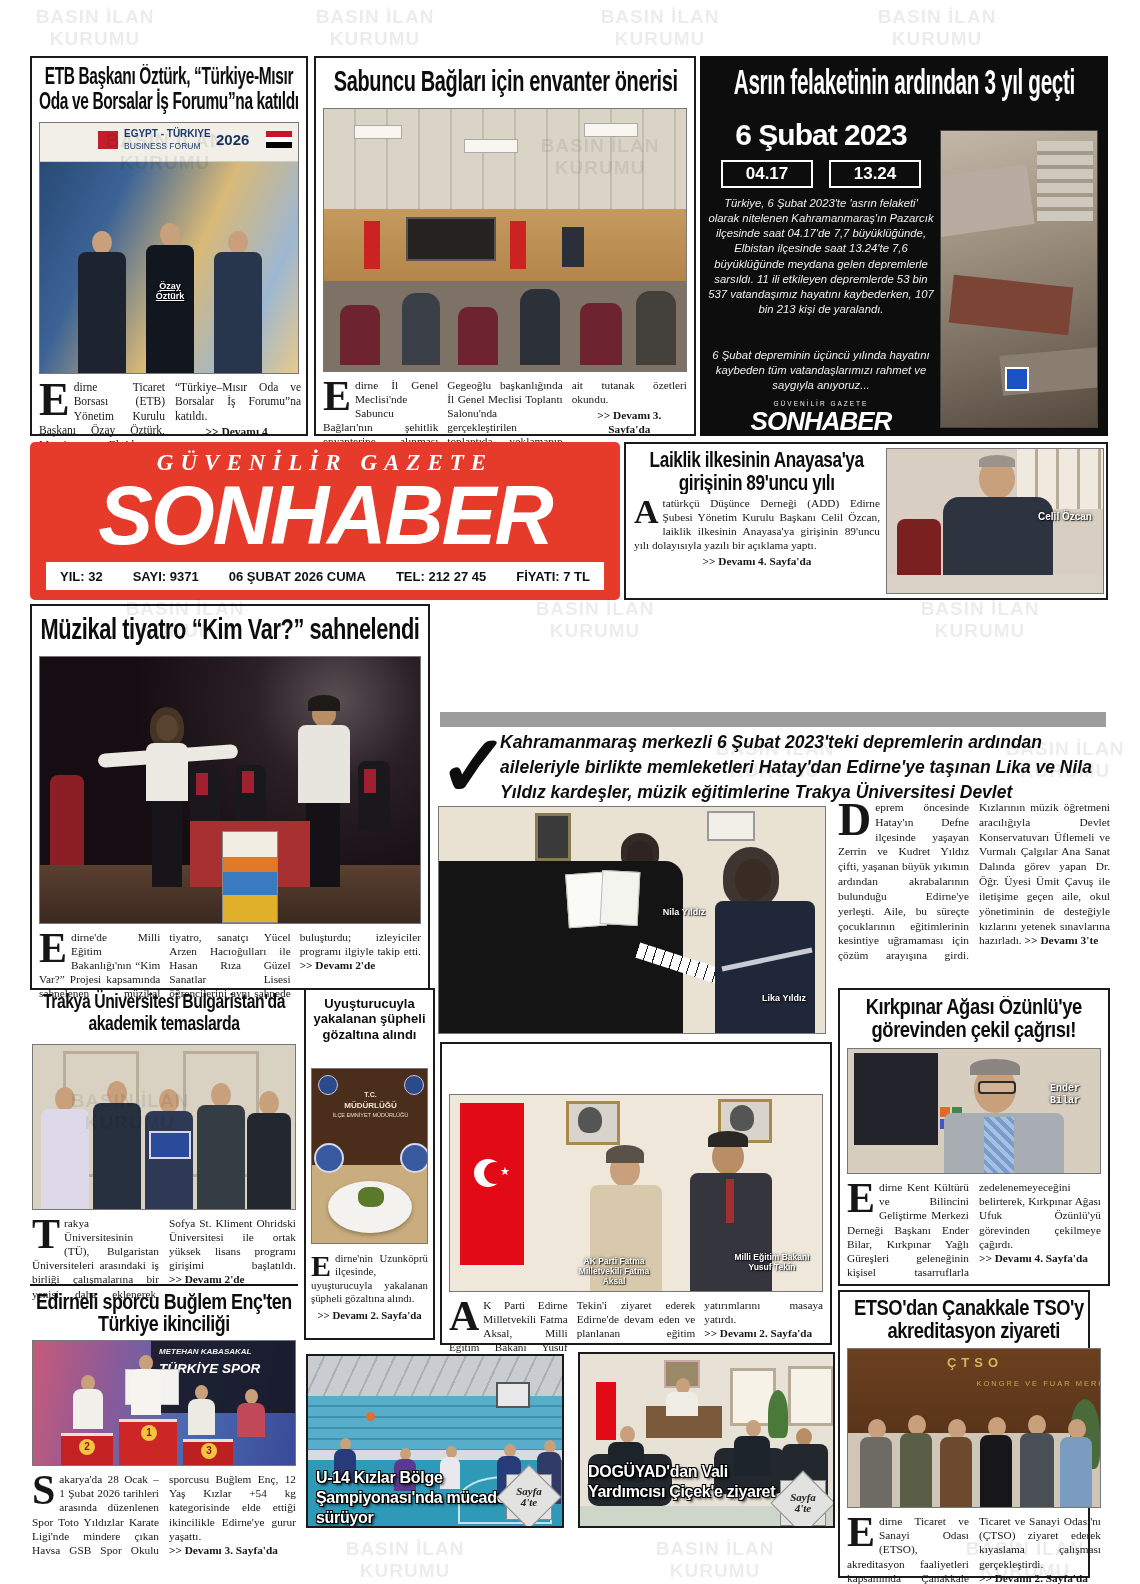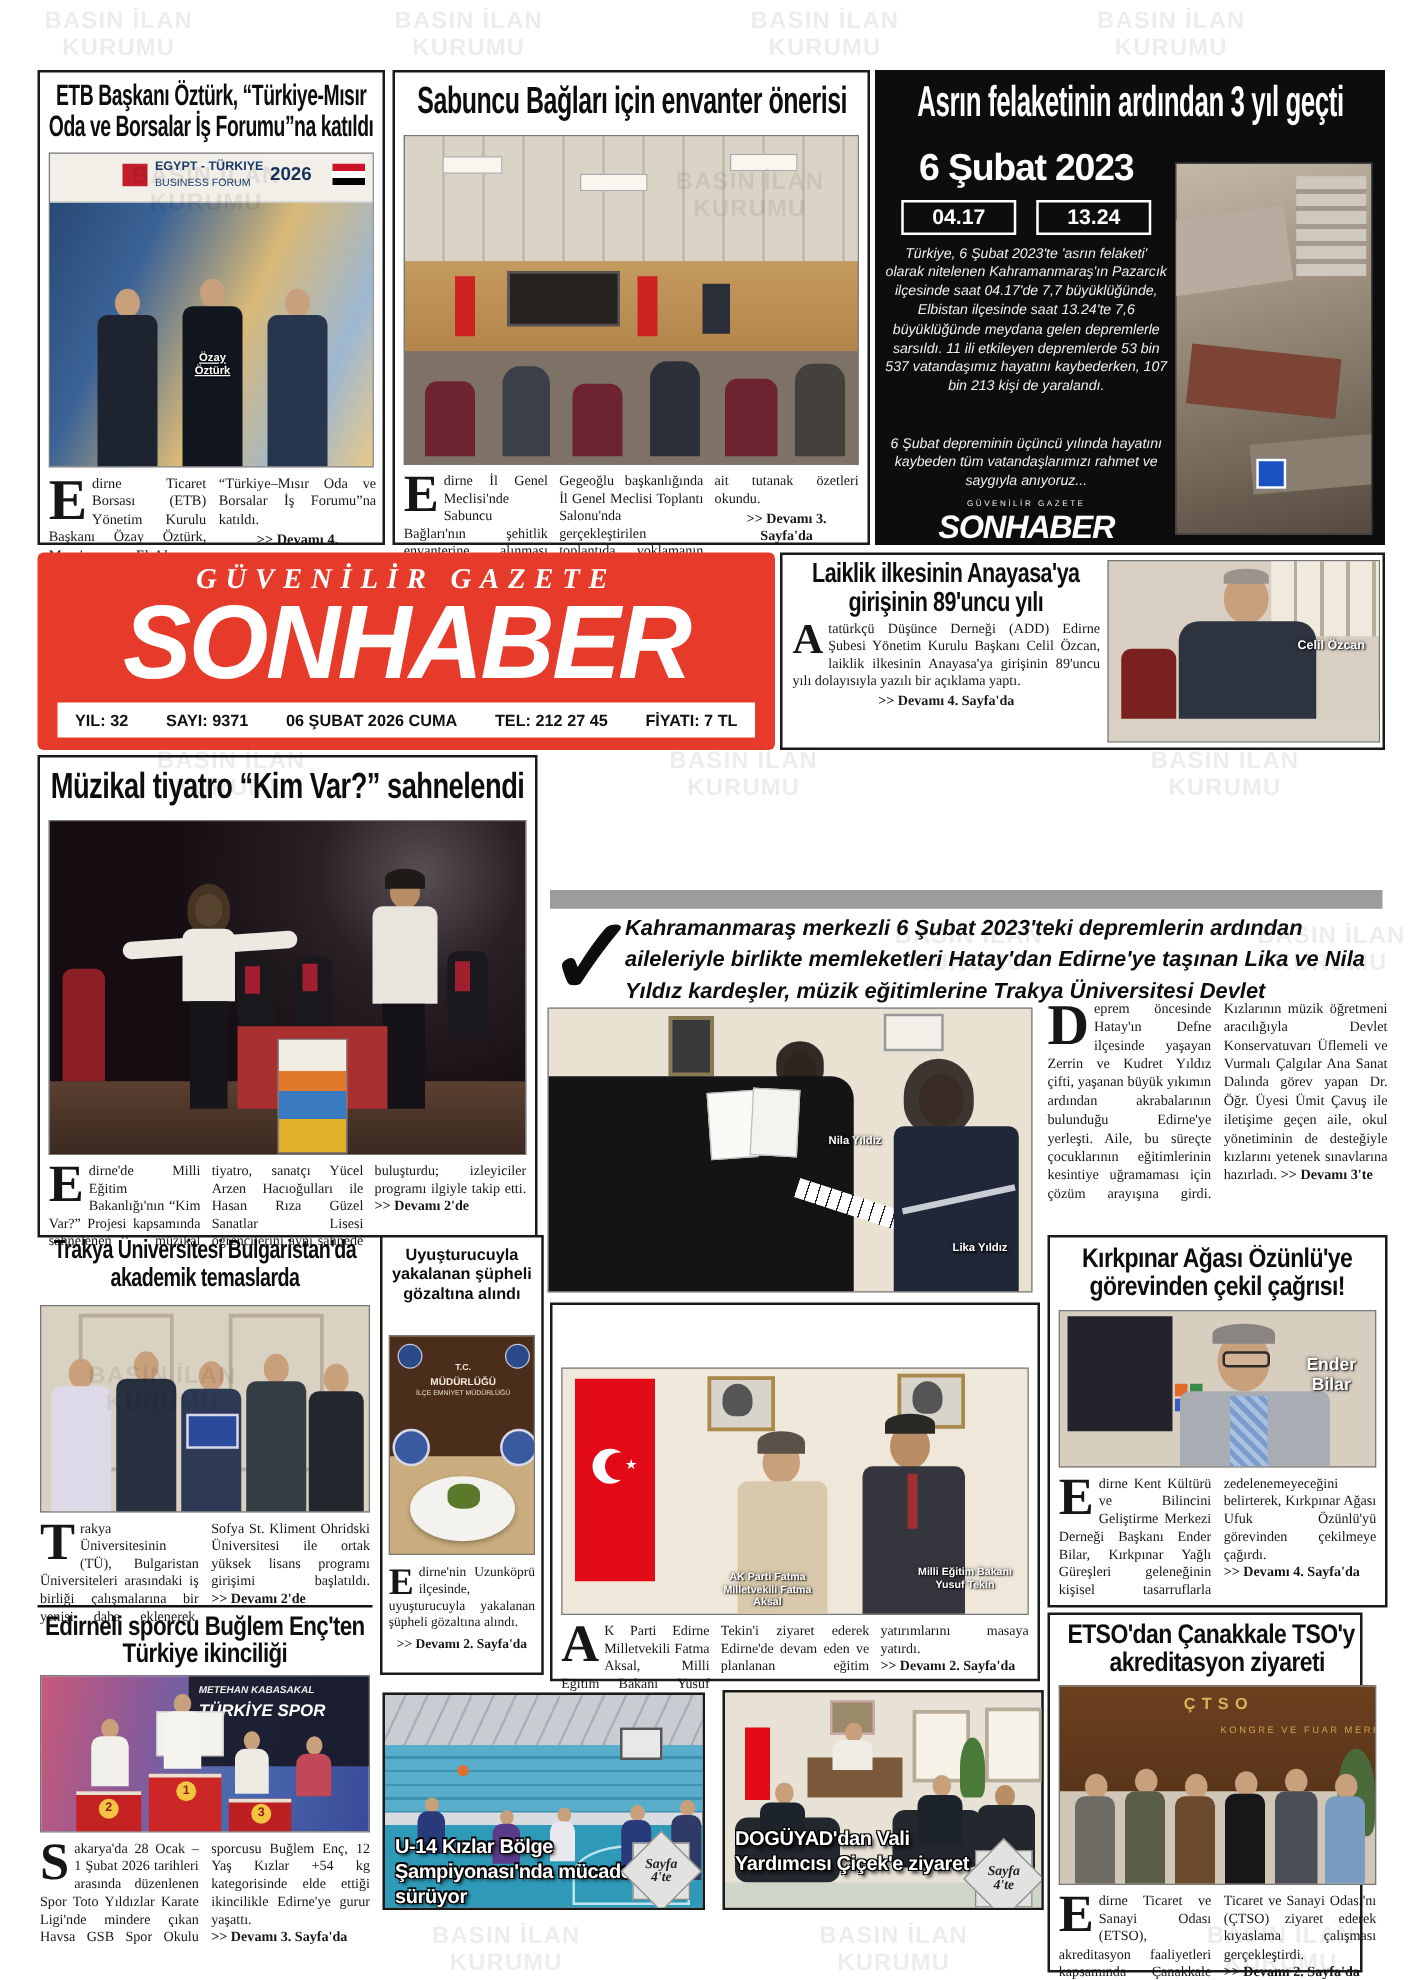--- a/index.html
+++ b/index.html
@@ -323,21 +323,21 @@
     <div class="photo" style="left:7px;top:58px;width:254px;height:126px;background:#d8cec0;">
       <div class="shape" style="left:6px;top:4px;width:84px;height:92px;background:#23232b;"></div>
       <div class="shape" style="left:92px;top:58px;width:10px;height:10px;background:#e06a2a;"></div>
       <div class="shape" style="left:104px;top:58px;width:10px;height:10px;background:#3a8a4a;"></div>
       <div class="shape" style="left:92px;top:70px;width:10px;height:10px;background:#3a5ac0;"></div>
       <div class="head" style="left:126px;top:16px;width:42px;height:48px;"></div>
       <div class="shape" style="left:122px;top:10px;width:50px;height:16px;background:#8a8580;border-radius:50% 50% 0 0;"></div>
       <div class="shape" style="left:130px;top:32px;width:34px;height:9px;border:2px solid #2a2a2a;border-radius:4px;background:rgba(255,255,255,.2);"></div>
       <div class="torso" style="left:96px;top:64px;width:120px;height:62px;background:#a8adb4;"></div>
       <div class="shape" style="left:136px;top:68px;width:30px;height:58px;background:repeating-linear-gradient(45deg,#7a9ccc 0 4px,#a8c0e0 4px 8px);"></div>
-      <div class="label" style="left:192px;top:34px;width:50px;font-size:14px;">Ender Bilar</div>
+      <div class="label" style="left:192px;top:34px;width:50px;font-size:10px;font-family:Liberation Mono, monospace;">Ender Bilar</div>
     </div>
     <div class="body-text" style="left:7px;top:190px;width:254px;height:100px;font-size:11.3px;line-height:1.26;">
       <div class="cols2">
         <span class="dropcap">E</span><span>dirne Kent Kültürü ve Bilincini Geliştirme Merkezi Derneği Başkanı Ender Bilar, Kırkpınar Yağlı Güreşleri geleneğinin kişisel tasarruflarla zedelenemeyeceğini belirterek, Kırkpınar Ağası Ufuk Özünlü'yü görevinden çekilmeye çağırdı.</span>
         <b class="more">&gt;&gt; Devamı 4. Sayfa'da</b>
       </div>
     </div>
   </div>
 
   <div class="box" style="left:838px;top:1290px;width:252px;height:288px;">

